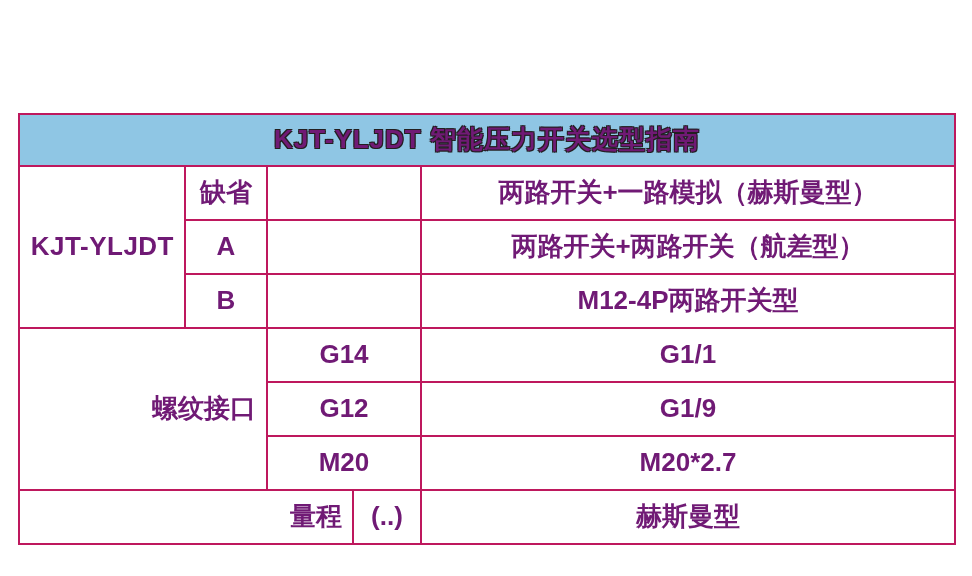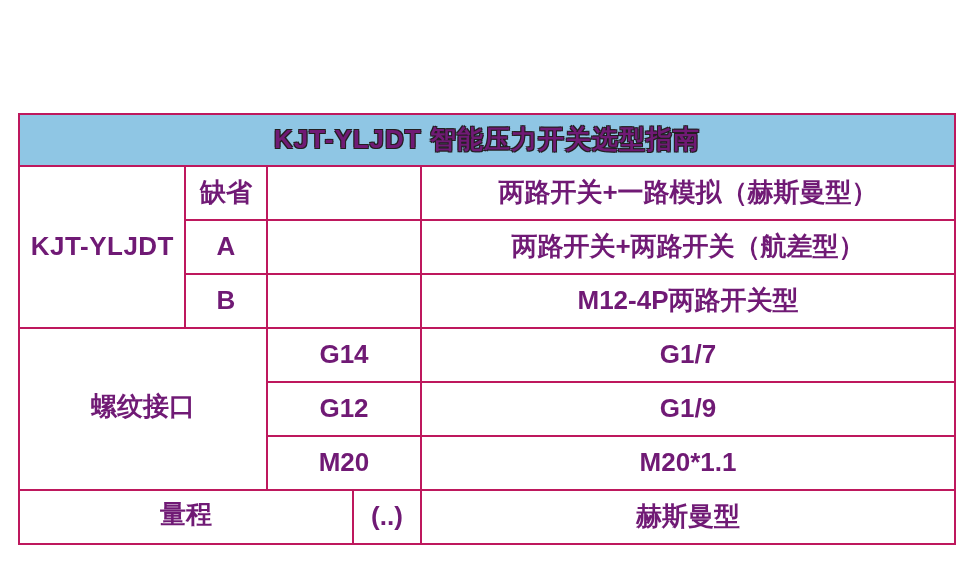--- a/index.html
+++ b/index.html
@@ -70,25 +70,24 @@
   td.blank-cell {
     background: #ffffff;
   }
   td.desc-cell {
     text-align: center;
     padding-left: 14px;
     font-size: 27px;
     font-weight: 600;
   }
   td.label-cell {
-    text-align: center;
+    text-align: right;
     padding-left: 16px;
     font-size: 28px;
     font-weight: 700;
-    font-family: Liberation Mono, monospace;
   }
   td.paren-cell {
     text-align: center;
     font-size: 24px;
     font-weight: 600;
   }
   .row-h { height: 54px; }
 </style>
 </head>
 <body>
@@ -121,29 +120,29 @@
         </tr>
         <tr class="row-h">
           <td class="code-cell">B</td>
           <td class="blank-cell" colspan="2"></td>
           <td class="desc-cell">M12-4P两路开关型</td>
         </tr>
 
         <tr class="row-h">
           <td class="label-cell" colspan="2" rowspan="3">螺纹接口</td>
           <td class="code-cell" colspan="2">G14</td>
-          <td class="desc-cell">G1/7</td>
+          <td class="desc-cell">G1/1</td>
         </tr>
         <tr class="row-h">
           <td class="code-cell" colspan="2">G12</td>
           <td class="desc-cell">G1/9</td>
         </tr>
         <tr class="row-h">
           <td class="code-cell" colspan="2">M20</td>
-          <td class="desc-cell">M20*1.1</td>
+          <td class="desc-cell">M20*2.7</td>
         </tr>
 
         <tr class="row-h">
           <td class="label-cell" colspan="3">量程</td>
           <td class="paren-cell">(..)</td>
           <td class="desc-cell">赫斯曼型</td>
         </tr>
       </tbody>
     </table>
   </div>

